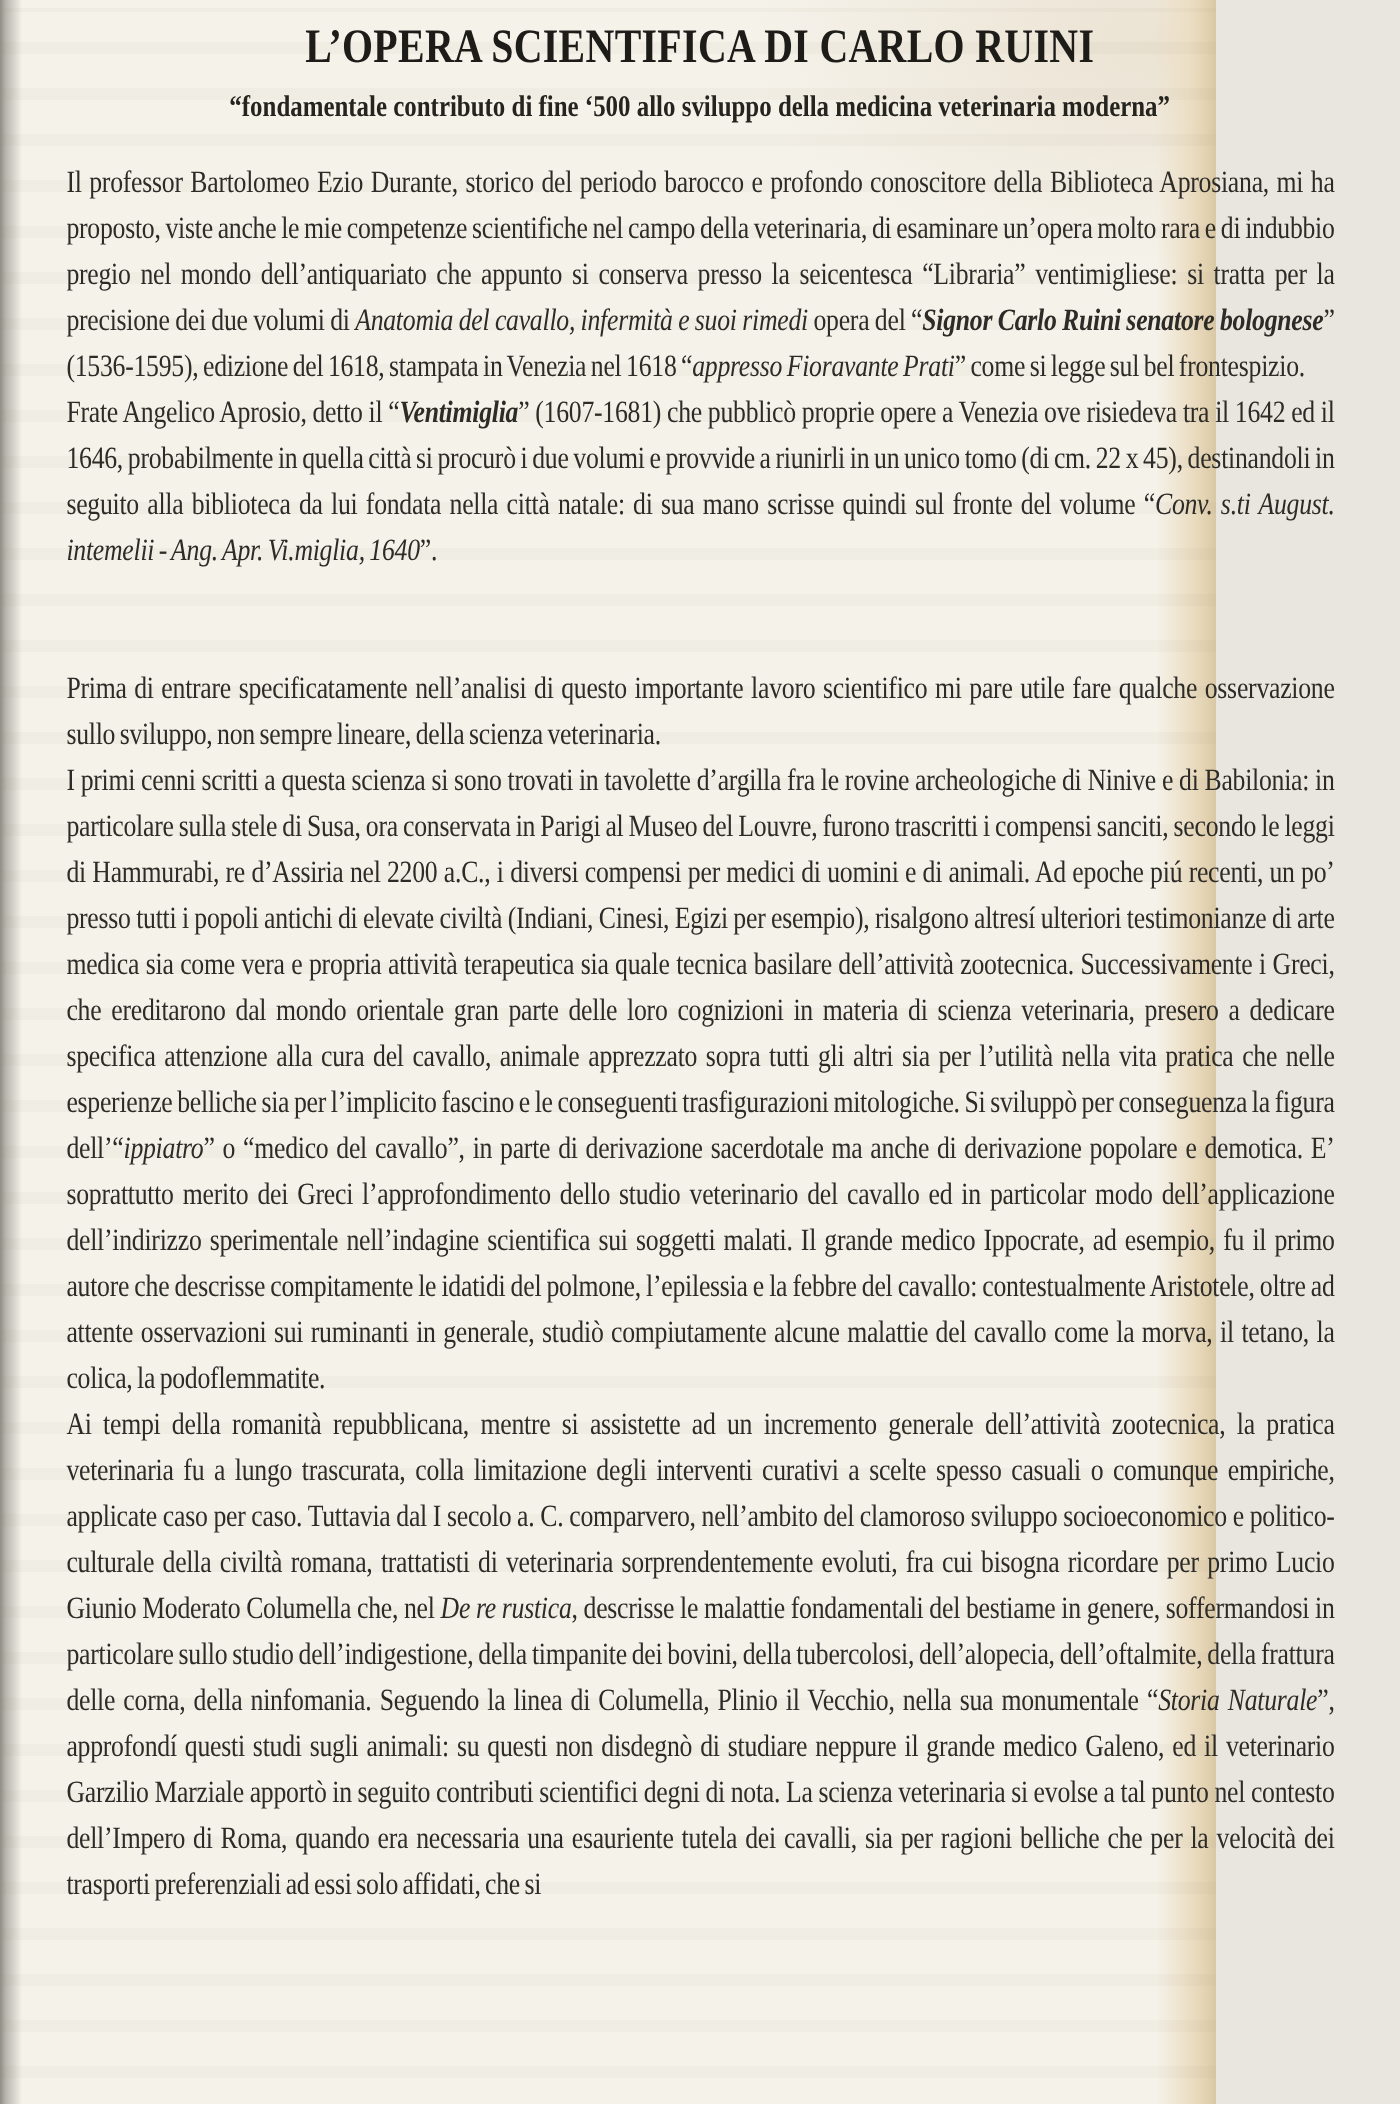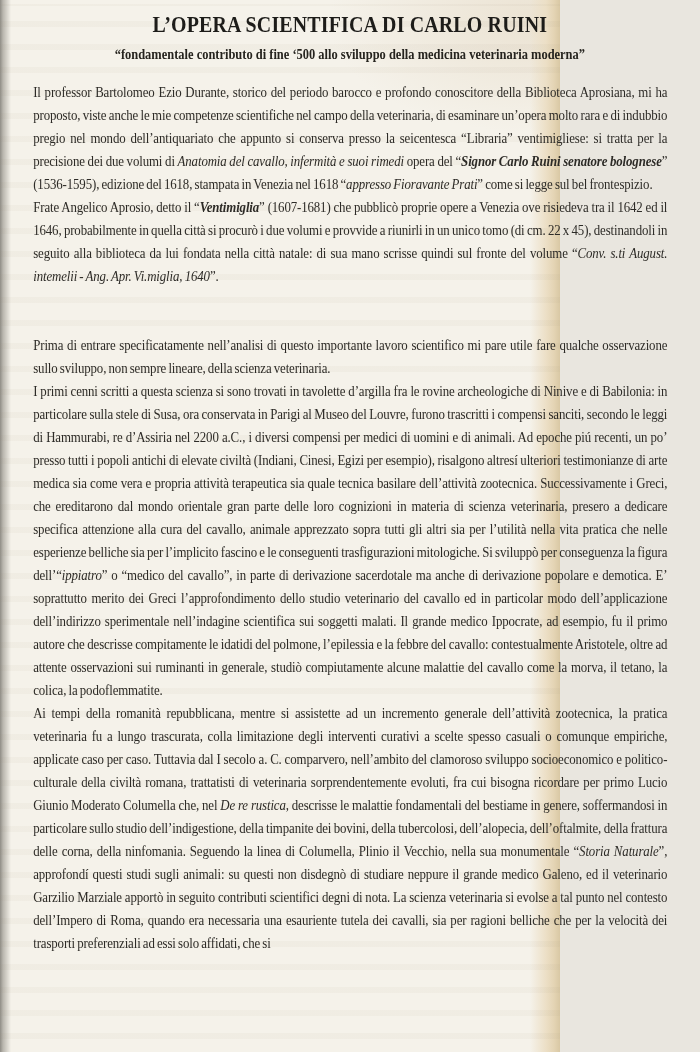--- a/index.html
+++ b/index.html
@@ -8,21 +8,21 @@
     --edge-left:#8f8d86;
     --edge-right:#d9c8a4;
   }
   html,body{margin:0;padding:0;}
   body{
     width:700px;height:1052px;overflow:hidden;
     font-family:"Liberation Serif", serif;
     background:#e9e6df;
   }
   .page{
-    position:relative;width:560px;height:1052px;
+    position:relative;width:608px;height:1052px;
     color:var(--text);
     background:
       
       linear-gradient(270deg, var(--edge-right) 0px, #e4d4b4 6px, #ecdfc6 14px, rgba(245,242,234,0) 30px),
       
       linear-gradient(90deg, var(--edge-left) 0px, #b9b6ae 3px, rgba(245,242,234,0) 11px),
       
       radial-gradient(ellipse 300px 160px at 96% 2%, rgba(205,180,140,0.25), rgba(205,180,140,0) 70%),
       var(--page-bg);
   }

